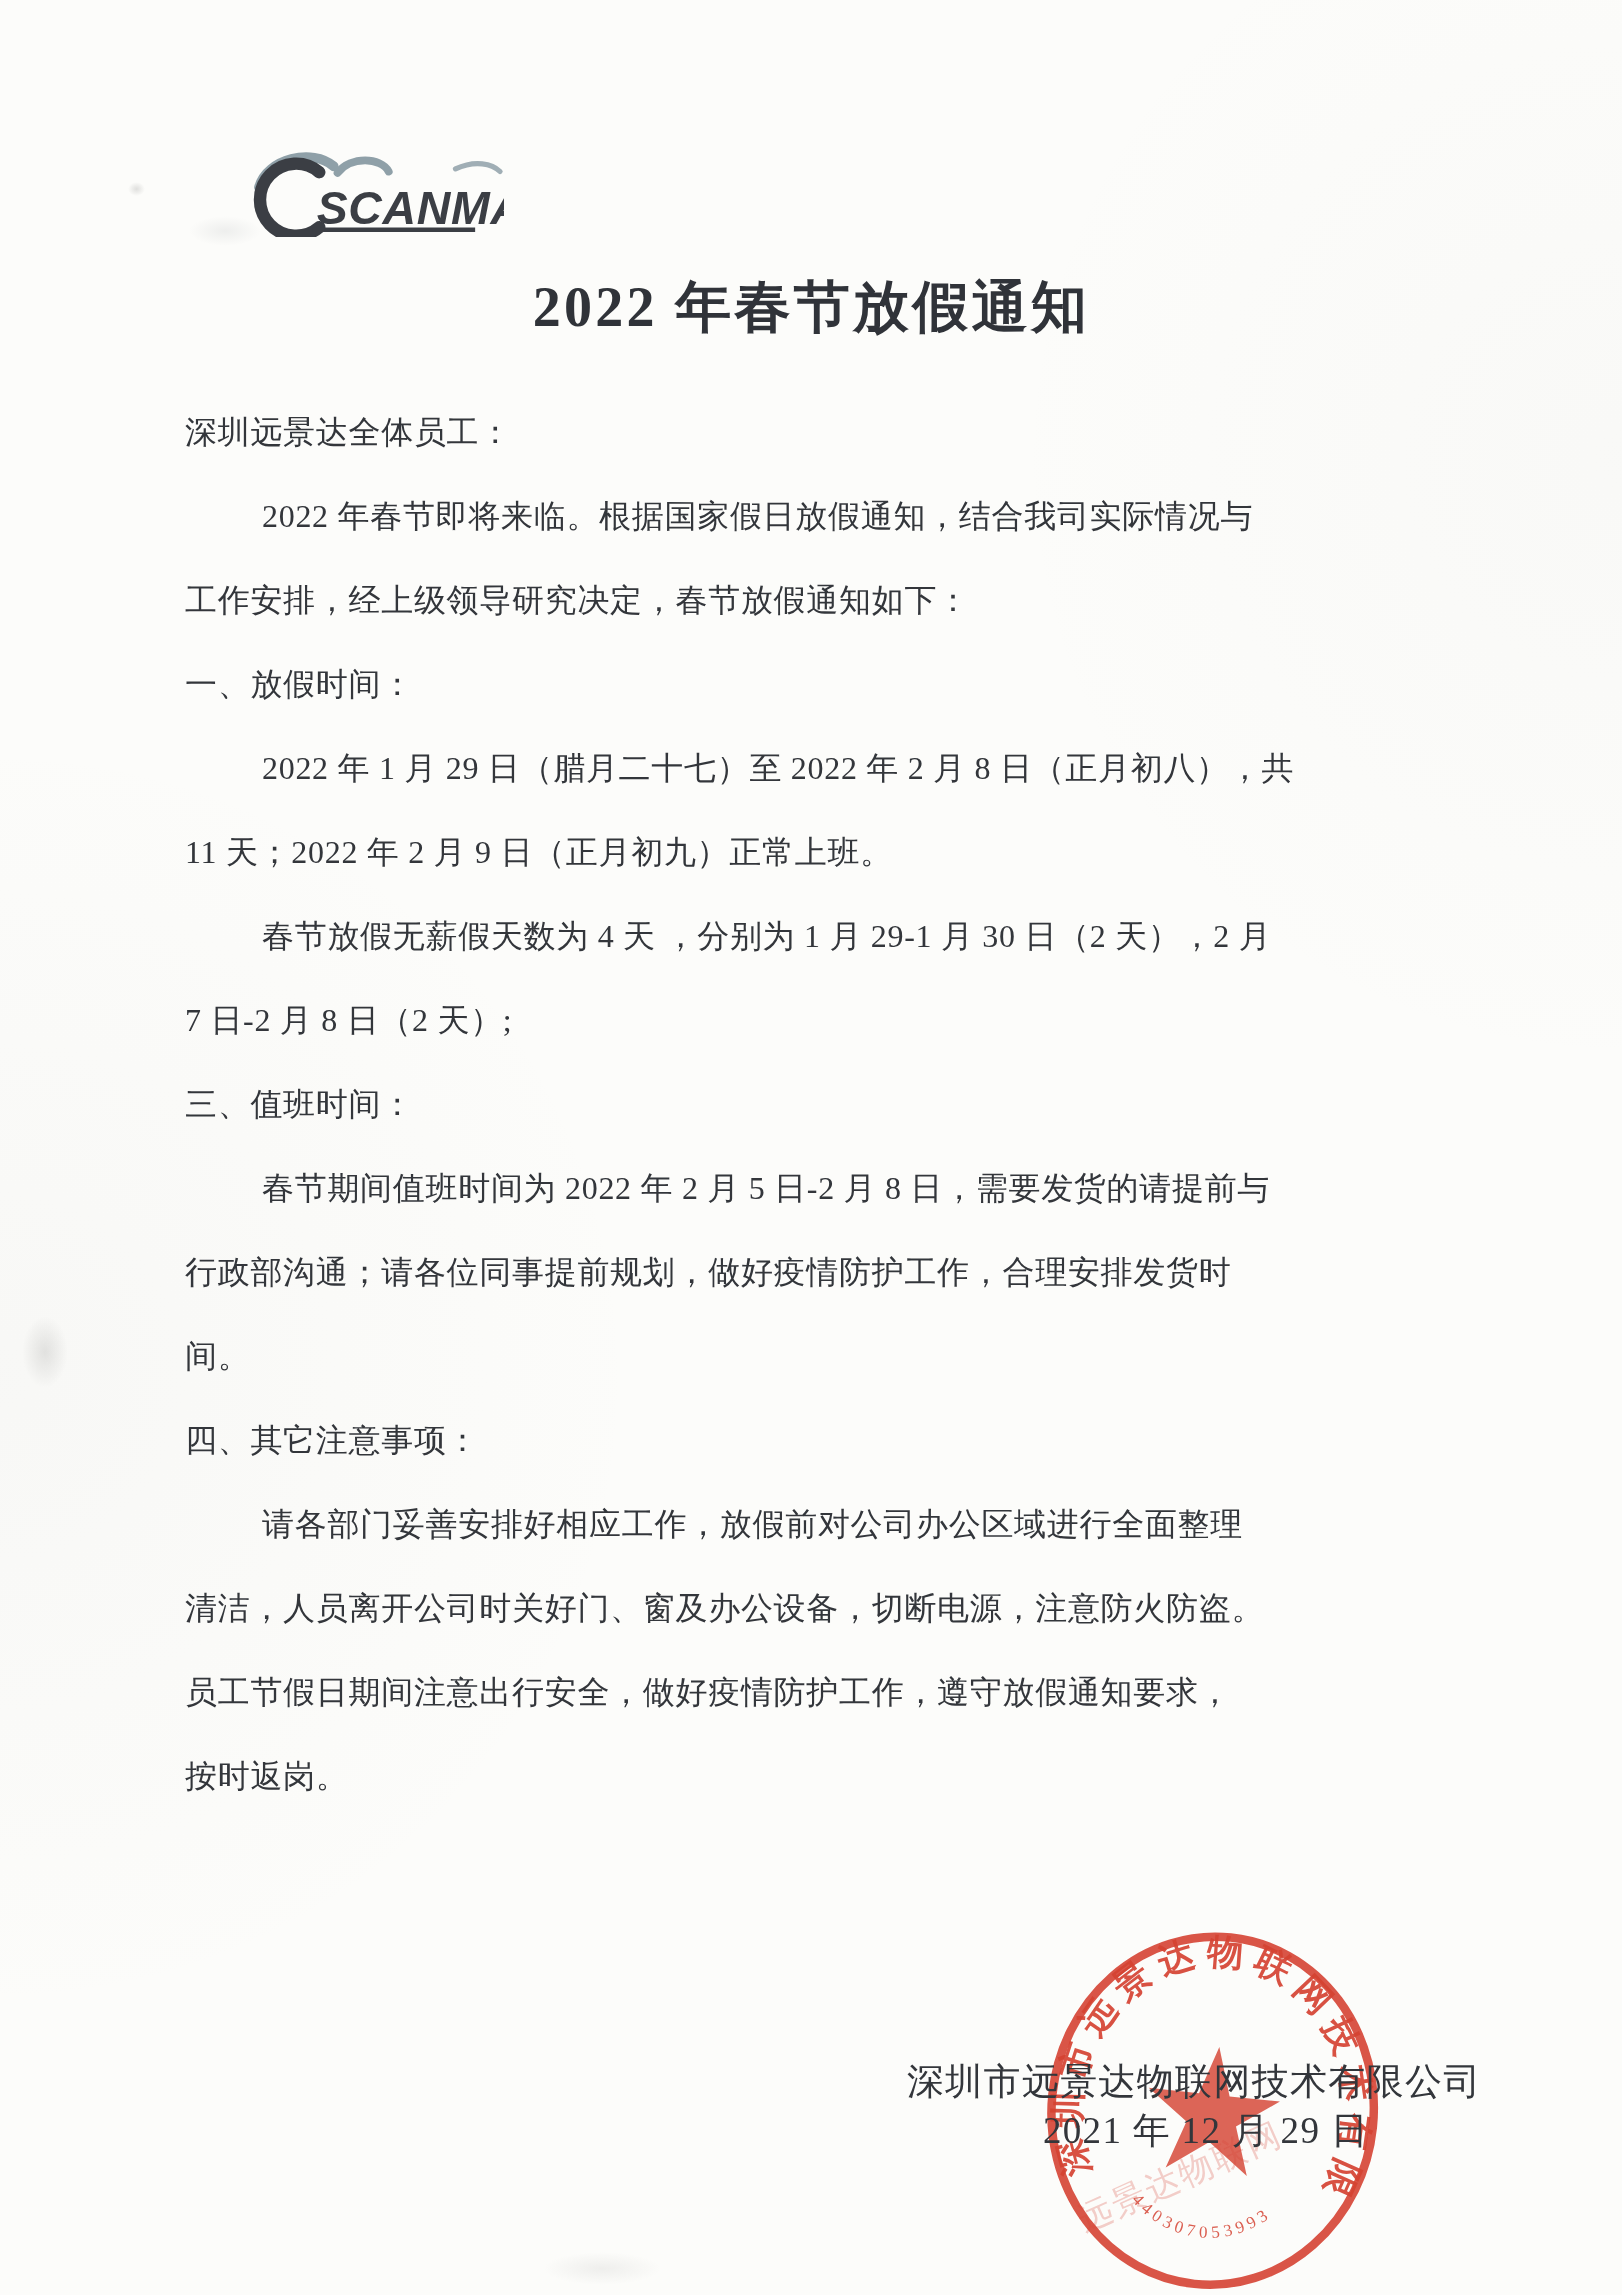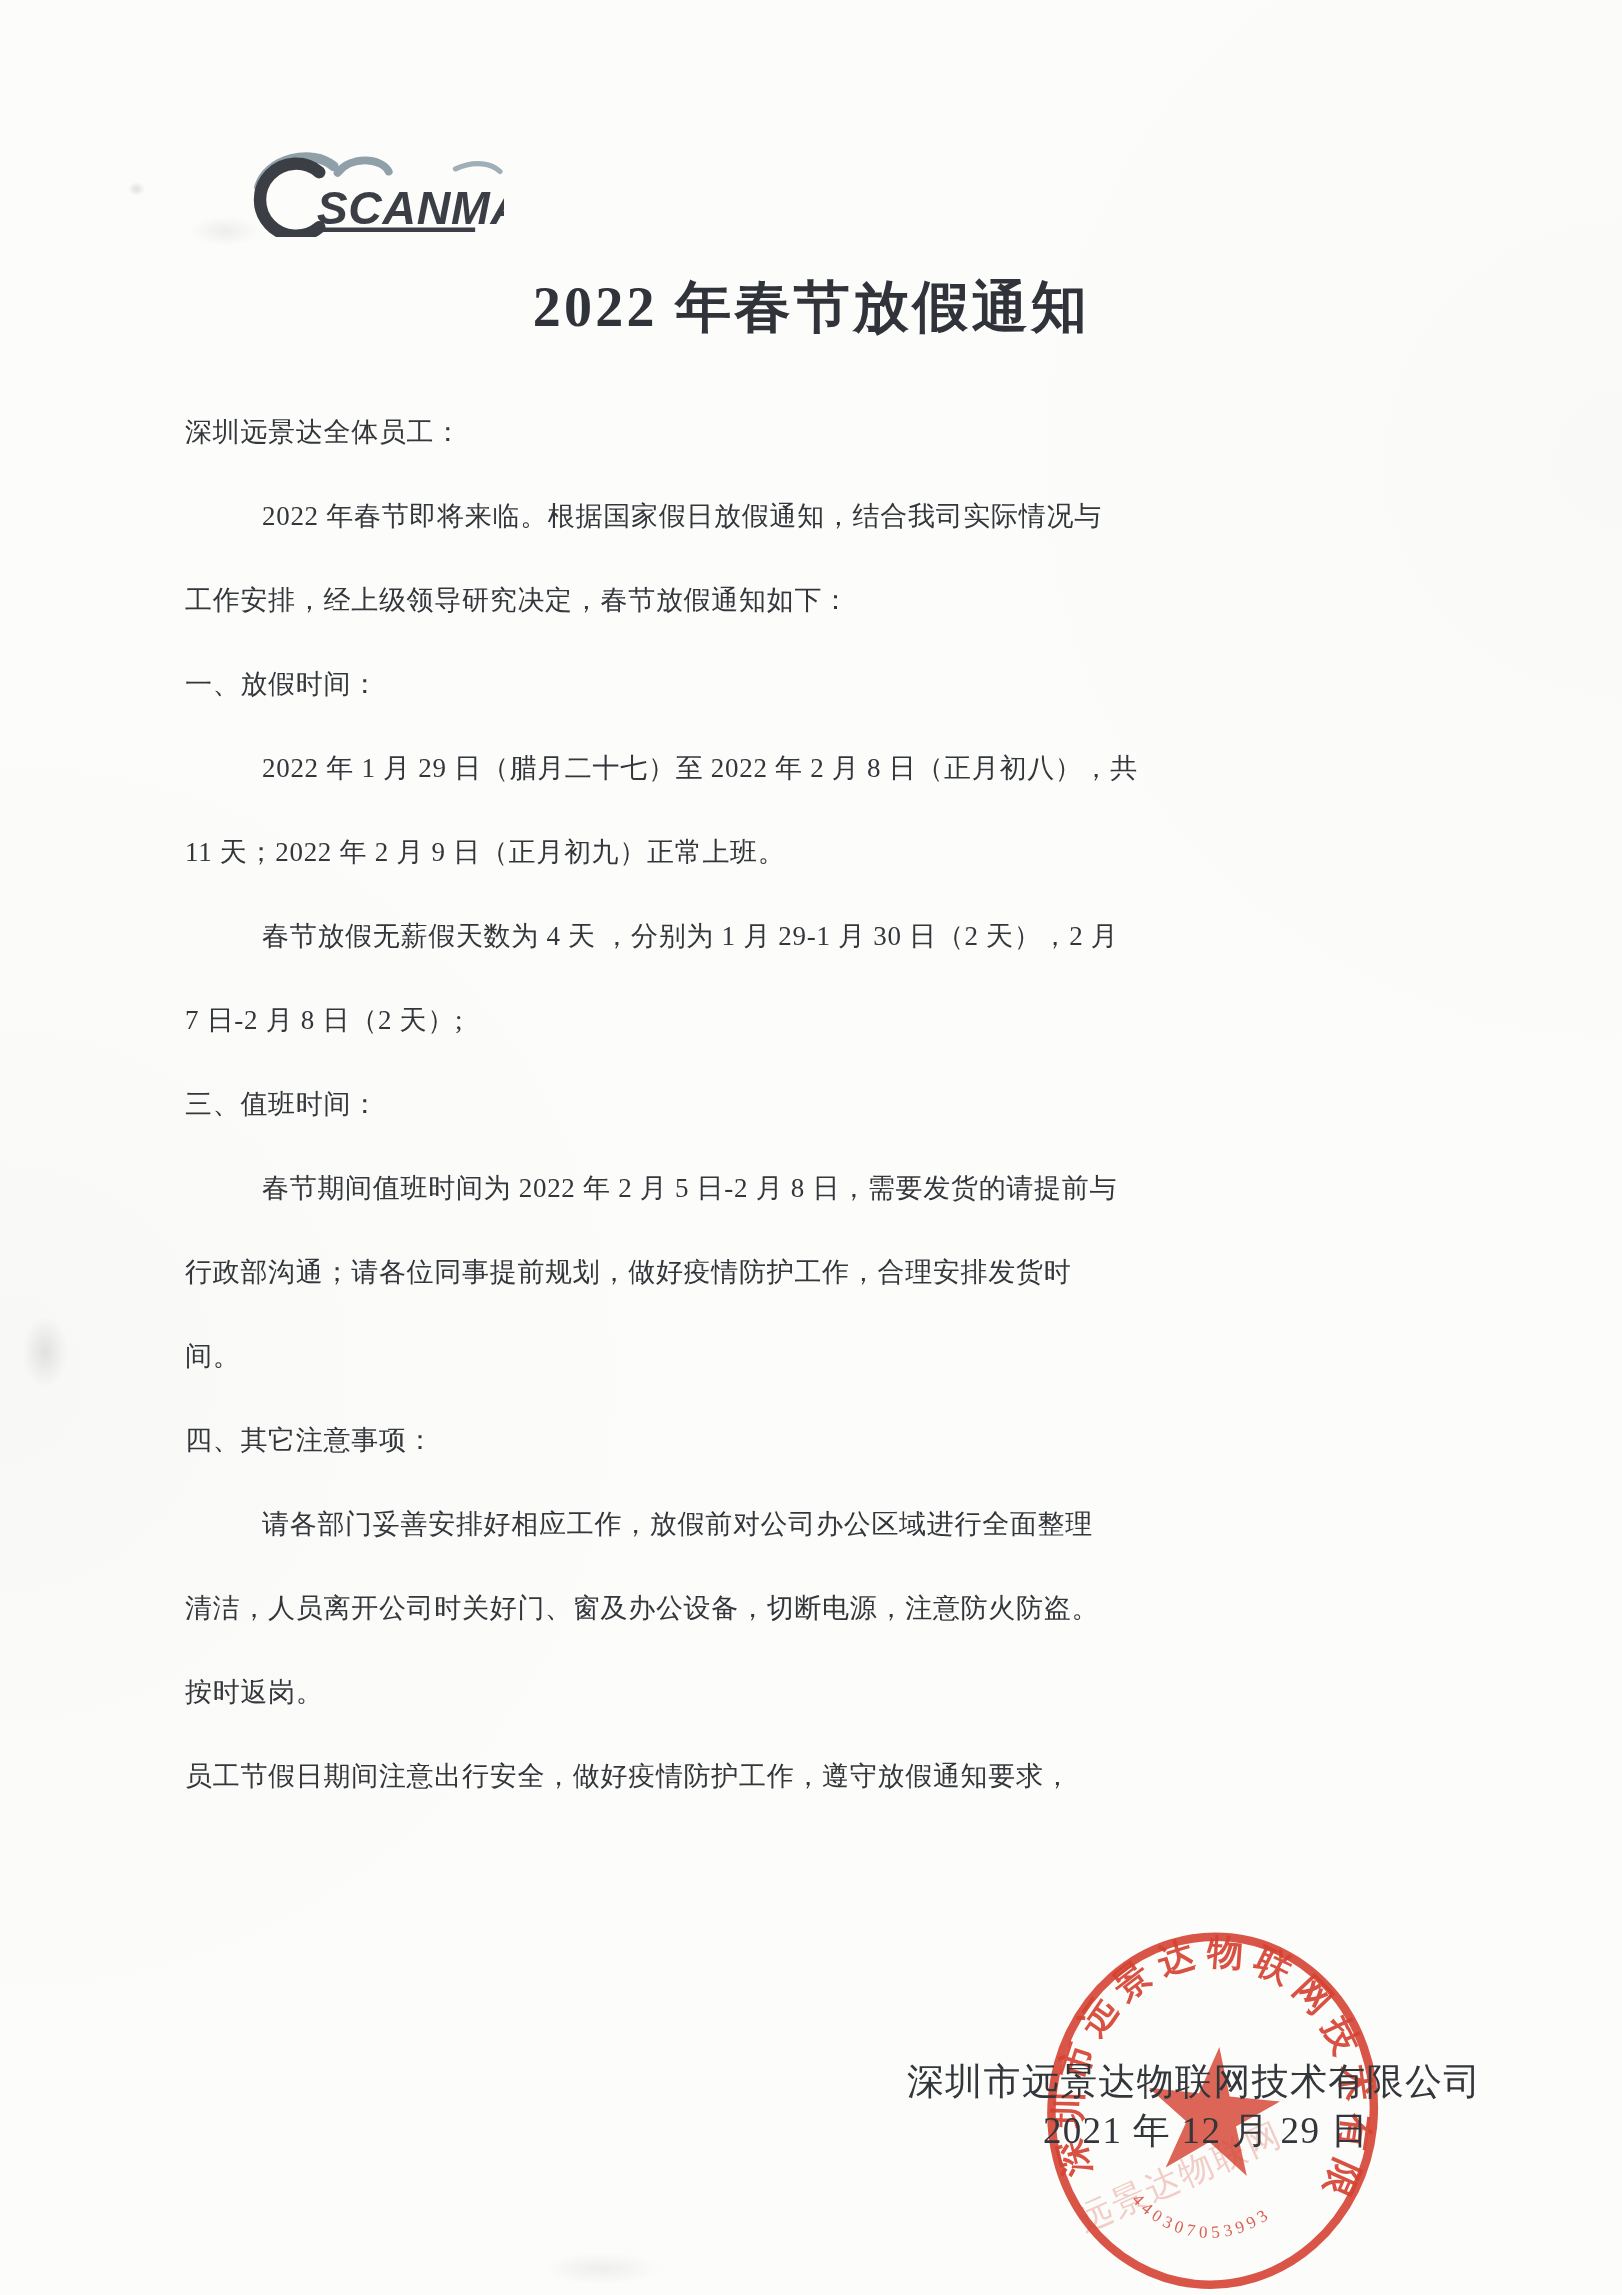--- a/index.html
+++ b/index.html
@@ -12,21 +12,21 @@
     radial-gradient(circle at 0% 60%, rgba(180,180,178,.06), transparent 30%),
     radial-gradient(circle at 100% 20%, rgba(190,190,188,.05), transparent 25%),
     #fcfcfa;}
   .logo{position:absolute;left:221px;top:144px;width:283px;height:93px;}
   .doc-title{
     position:absolute;left:0;top:270px;width:100%;text-align:center;
     font-size:56px;font-weight:bold;color:#303339;letter-spacing:3.3px;white-space:nowrap;
   }
   .body-text{position:absolute;left:185px;top:390px;width:1283px;color:#33363b;}
   .body-line{
-    height:84px;line-height:84px;font-size:27px;letter-spacing:0.7px;white-space:nowrap;
+    height:84px;line-height:84px;font-size:32px;letter-spacing:0.7px;white-space:nowrap;
   }
   .body-line.indent{padding-left:77px;}
   .body-line.bold{font-weight:bold;}
   .signature-company{
     position:absolute;left:907px;top:2057px;font-size:37px;color:#33363b;
     letter-spacing:1.3px;white-space:nowrap;z-index:3;
   }
   .signature-date{
     position:absolute;left:1043px;top:2106px;font-size:37px;color:#33363b;
     letter-spacing:1.3px;white-space:nowrap;z-index:3;
@@ -72,22 +72,22 @@
       <div class="body-line">11 天；2022 年 2 月 9 日（正月初九）正常上班。</div>
       <div class="body-line indent">春节放假无薪假天数为 4 天 ，分别为 1 月 29-1 月 30 日（2 天），2 月</div>
       <div class="body-line">7 日-2 月 8 日（2 天）;</div>
       <div class="body-line">三、值班时间：</div>
       <div class="body-line indent">春节期间值班时间为 2022 年 2 月 5 日-2 月 8 日，需要发货的请提前与</div>
       <div class="body-line">行政部沟通；请各位同事提前规划，做好疫情防护工作，合理安排发货时</div>
       <div class="body-line">间。</div>
       <div class="body-line">四、其它注意事项：</div>
       <div class="body-line indent">请各部门妥善安排好相应工作，放假前对公司办公区域进行全面整理</div>
       <div class="body-line">清洁，人员离开公司时关好门、窗及办公设备，切断电源，注意防火防盗。</div>
+      <div class="body-line">员工节假日期间注意出行安全，做好疫情防护工作，遵守放假通知要求，</div>
       <div class="body-line">按时返岗。</div>
-      <div class="body-line">员工节假日期间注意出行安全，做好疫情防护工作，遵守放假通知要求，</div>
     </div>
 
   <svg class="seal" viewBox="0 0 530 556">
     <defs>
       <path id="ringPath" d="M 90 388 A 202 224 0 1 1 440 388" fill="none"></path>
       <path id="serialPath" d="M 156 425 A 170 195 0 0 0 374 425" fill="none"></path>
     </defs>
     <ellipse cx="265" cy="276" rx="246" ry="266" fill="none" stroke="#d84434" stroke-width="13" opacity="0.9"></ellipse>
     <polygon points="265,178 288.5,251.6 365.8,251.2 303,296.4 327.3,369.8 265,324 202.7,369.8 227,296.4 164.2,251.2 241.5,251.6" fill="#d84434" opacity="0.82"></polygon>
     <text x="70" y="432" transform="rotate(-30 170 420)" font-size="52" fill="#d84434" opacity="0.25" letter-spacing="4">远景达物联网</text>

